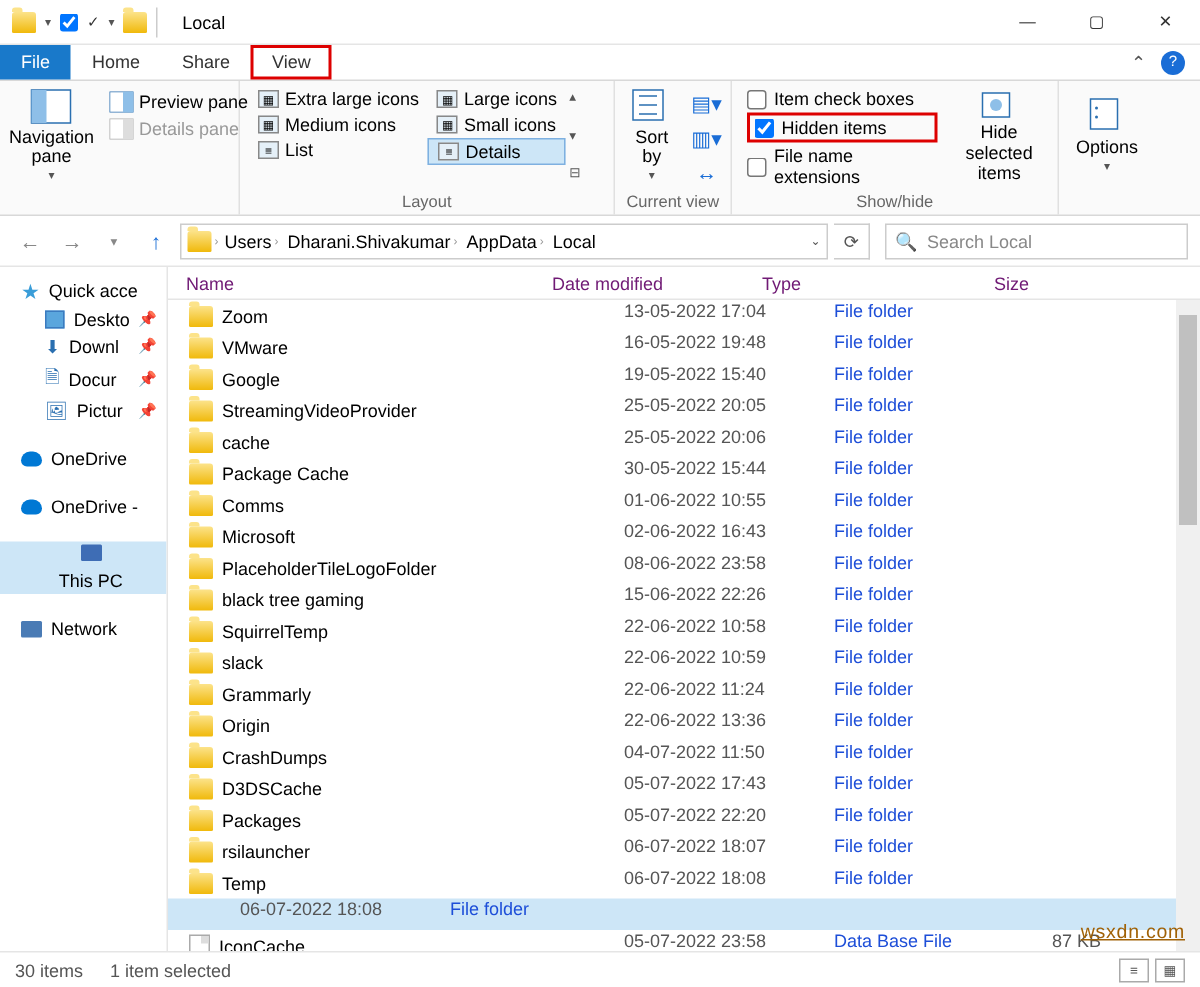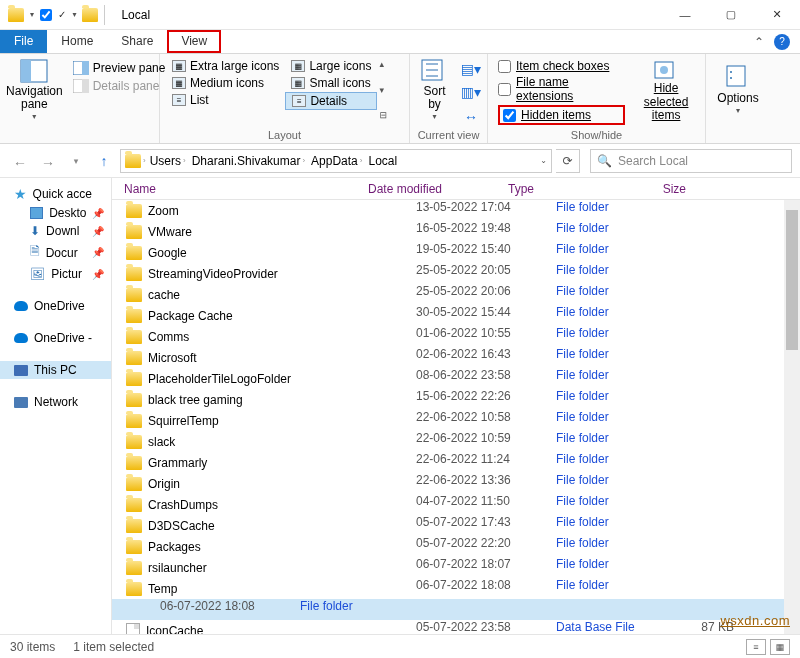--- a/index.html
+++ b/index.html
@@ -31,38 +31,38 @@
 .pane-opt.disabled { color:#999; }
 .layout-body { display:flex; gap:0; height:68px; padding:2px; }
 .layout-col { display:flex; flex-direction:column; gap:1px; }
 .layout-item { display:flex; align-items:center; gap:4px; padding:1px 6px; }
 .layout-item.selected { border:1px solid #7eb0e0; background:#cde6f7; }
 .layout-side { display:flex; flex-direction:column; justify-content:space-between; padding:2px 0 2px 2px; }
 .layout-side span { font-size:9px; color:#555; line-height:1; }
 .curview-body { display:flex; height:68px; gap:2px; }
 .small-stack { display:flex; flex-direction:column; gap:4px; padding:4px 0 0 2px; }
 .small-ico { width:24px; height:20px; display:flex; align-items:center; justify-content:center; font-size:14px; color:#1a6dd6; }
-.showhide-body { display:flex; height:68px;text-decoration:underline; }
+.showhide-body { display:flex; height:68px; }
 .chk-col { display:flex; flex-direction:column; gap:2px; padding:3px 6px; }
 .chk { display:flex; align-items:center; gap:5px; }
 .chk input { width:13px; height:13px; }
 .chk.highlighted { border:2px solid #d00; padding:1px 3px; }
 .addr { height:34px; display:flex; align-items:center; gap:4px; padding:0 8px; border-bottom:1px solid #e5e5e5; }
 .nav-arrow { width:24px; height:24px; display:flex; align-items:center; justify-content:center; color:#888; font-size:14px; }
 .nav-arrow.active { color:#1a6dd6; }
 .breadcrumb { flex:0 0 auto; display:flex; align-items:center; border:1px solid #ccc; height:24px; padding:0 4px; gap:2px; width:432px; }
 .bc { display:flex; align-items:center; gap:2px; padding:0 2px; }
 .bc-sep { color:#999; font-size:8px; }
 .refresh { width:24px; height:24px; border:1px solid #ccc; border-left:none; display:flex; align-items:center; justify-content:center; color:#555; }
 .search { flex:1; border:1px solid #ccc; height:24px; display:flex; align-items:center; padding:0 6px; gap:6px; color:#888; margin-left:6px;}
 .content { display:flex; height: calc(658px - 30px - 24px - 90px - 34px - 24px); }
 .sidebar { width:112px; border-right:1px solid #e5e5e5; overflow:hidden; padding:6px 0; }
 .side-item { display:flex; align-items:center; gap:6px; padding:2px 4px 2px 14px; white-space:nowrap; }
 .side-item.indent { padding-left:30px; }
-.side-item.sel { background:#cde6f7; }
+.side-item.sel { background:#cde6f7;flex-direction:column; }
 .side-spacer { height:14px; }
 .pin { color:#888; font-size:10px; margin-left:auto; padding-right:2px;}
 .filelist { flex:1; overflow:hidden; position:relative; }
 .headers { display:flex; border-bottom:1px solid #e5e5e5; height:22px; align-items:center; color:#701a75; }
 .col-name { width:256px; padding-left:12px; }
 .col-date { width:140px; }
 .col-type { width:118px; }
 .col-size { width:70px; text-align:right; padding-right:10px;}
 .rows { overflow-y:auto; height:calc(100% - 22px); }
 .row { display:flex; height:21px; }
@@ -210,27 +210,27 @@
     <div class="rlabel">Current view</div>
   </div>
 
   <div class="rgroup" style="width:218px;">
     <div class="showhide-body">
       <div class="chk-col">
         <label class="chk">
             <input type="checkbox" style="">
             <span>Item check boxes</span>
           </label>
+        <label class="chk highlighted">
+            <input type="checkbox" checked="" style="">
+            <span>Hidden items</span>
+          </label>
         <label class="chk">
             <input type="checkbox" style="">
             <span>File name extensions</span>
-          </label>
-        <label class="chk highlighted">
-            <input type="checkbox" checked="" style="">
-            <span>Hidden items</span>
           </label>
       </div>
       <div class="big-btn" style="width:72px;">
         <svg class="svg" width="26" height="24">
             <rect x="4" y="4" width="18" height="16" fill="#fff" stroke="#2a6fb0"></rect>
             <circle cx="13" cy="12" r="4" fill="#8ebfe8"></circle>
           </svg>
         <span style="white-space:pre-line;">Hide selected
 items</span>
       </div>

